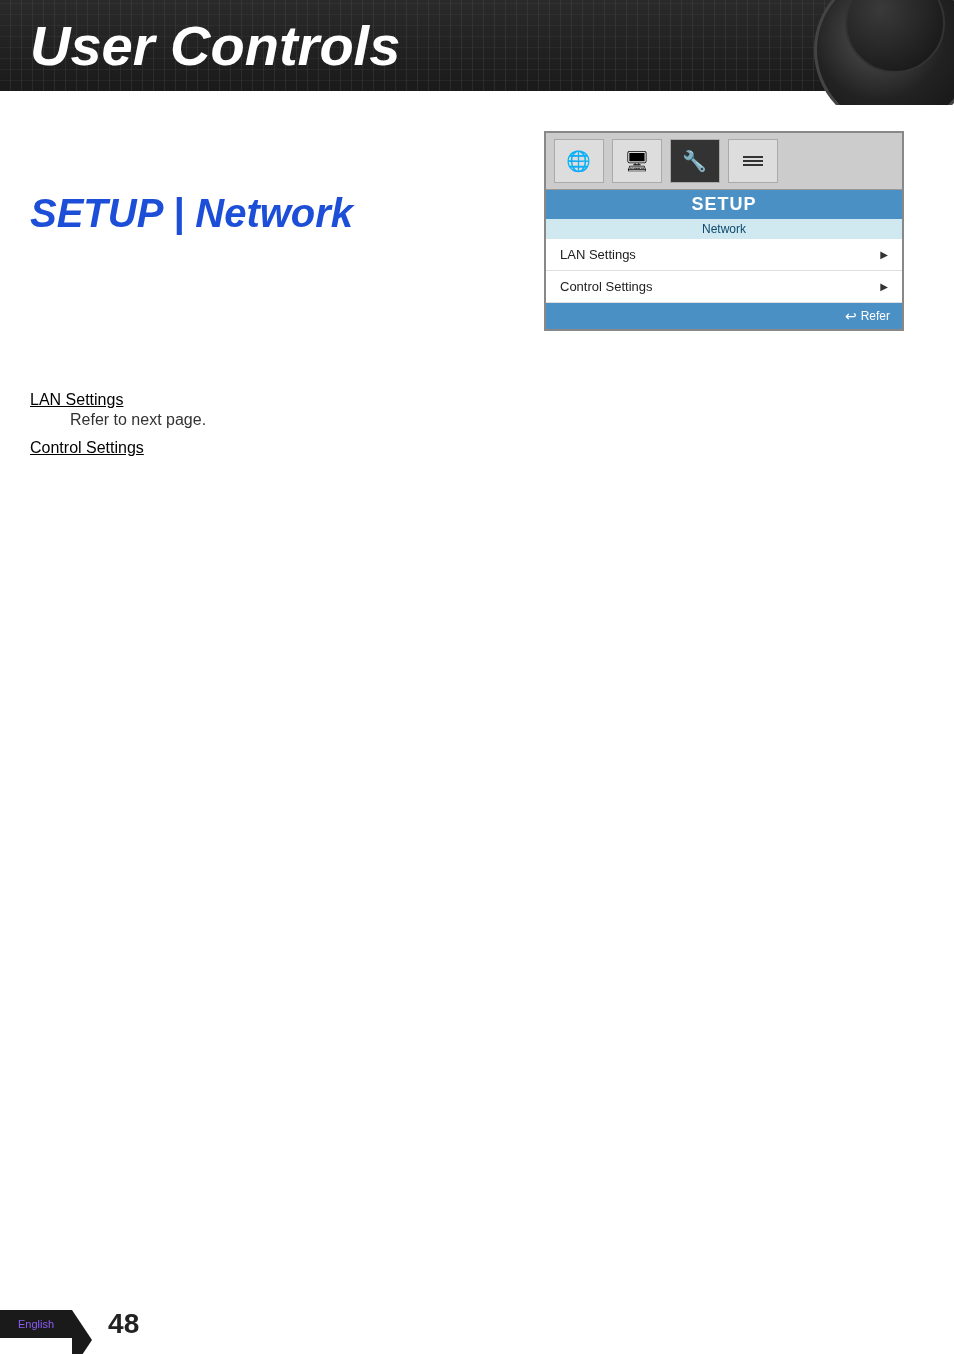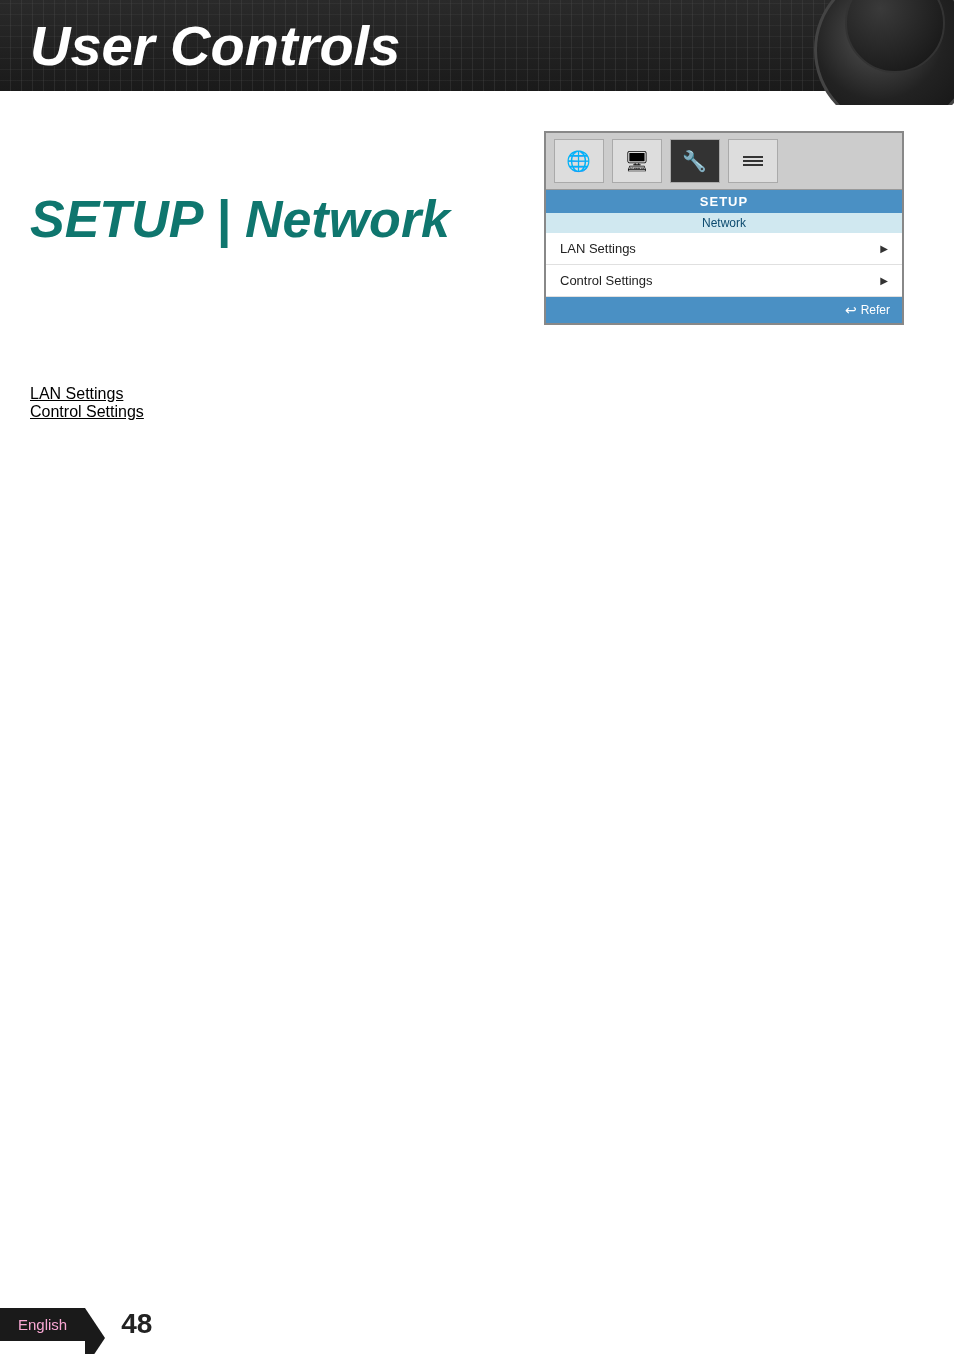--- a/index.html
+++ b/index.html
@@ -91,24 +91,24 @@
       position: relative;
     }
 
     
     .left-section {
       flex: 1;
       padding-top: 60px;
     }
 
     .setup-title {
-      font-size: 52px;
+      font-size: 40px;
       font-weight: bold;
       font-style: italic;
-      color: #0f766e;
+      color: #1d4ed8;
       line-height: 1.1;
     }
 
     
     .right-section {
       width: 380px;
       flex-shrink: 0;
     }
 
     
@@ -141,21 +141,21 @@
 
     .osd-icon-selected {
       background: #333;
       color: #fff;
     }
 
     .osd-setup-bar {
       background: #4a90c4;
       color: #ffffff;
       text-align: center;
-      font-size: 13px;
+      font-size: 18px;
       font-weight: bold;
       padding: 4px 0;
       letter-spacing: 1px;
     }
 
     .osd-network-bar {
       background: #d0e8f0;
       color: #0c4a6e;
       text-align: center;
       font-size: 12px;
@@ -224,23 +224,23 @@
       bottom: 0;
       left: 0;
       right: 0;
       height: 60px;
       display: flex;
       align-items: center;
     }
 
     .footer-lang-badge {
       background: #1a1a1a;
-      color: #f9a8d4;
+      color: #8b5cf6;
       padding: 8px 18px;
-      font-size: 15px;
+      font-size: 11px;
       display: flex;
       align-items: center;
       gap: 0;
       position: relative;
     }
 
     .footer-lang-badge::after {
       content: '';
       position: absolute;
       right: -20px;
@@ -321,20 +321,21 @@
       </div>
 
     </div>
   </div>
 
 </div>
 
 <div class="description-section">
   <div>
     <a class="desc-link">LAN Settings</a>
+    <span class="desc-text">Refer to next page.</span>
   </div>
   <div>
     <a class="desc-link">Control Settings</a>
   </div>
 </div>
 
 <div class="footer">
   <div class="footer-lang-badge">
     <span>English</span>
   </div>

